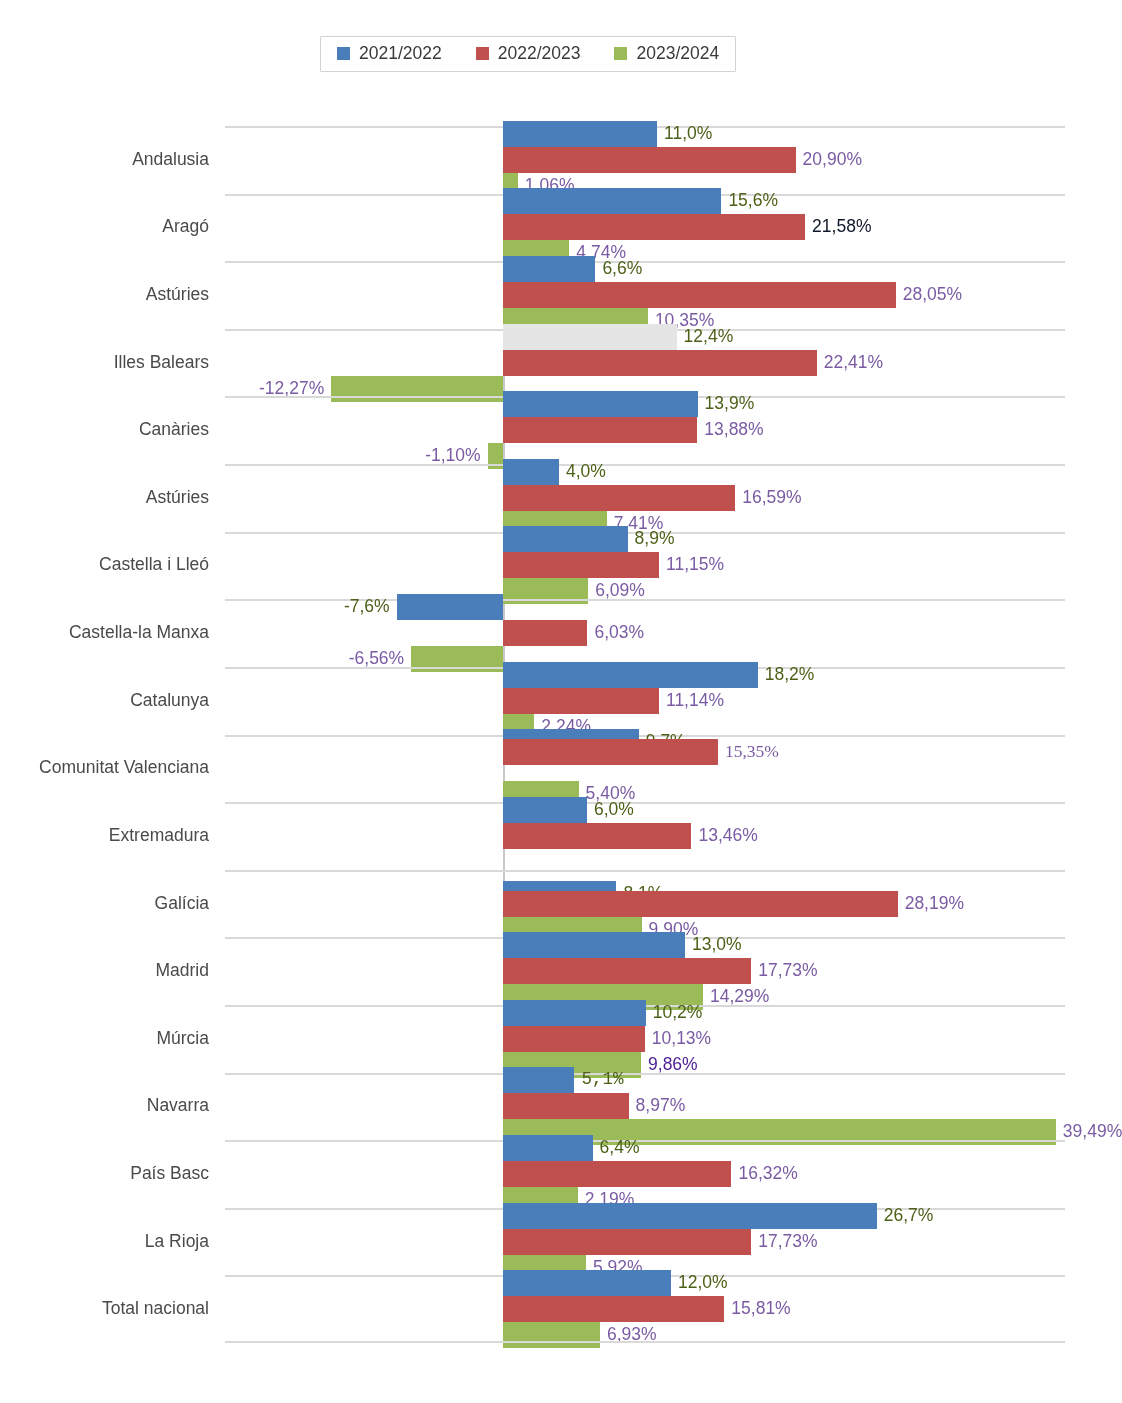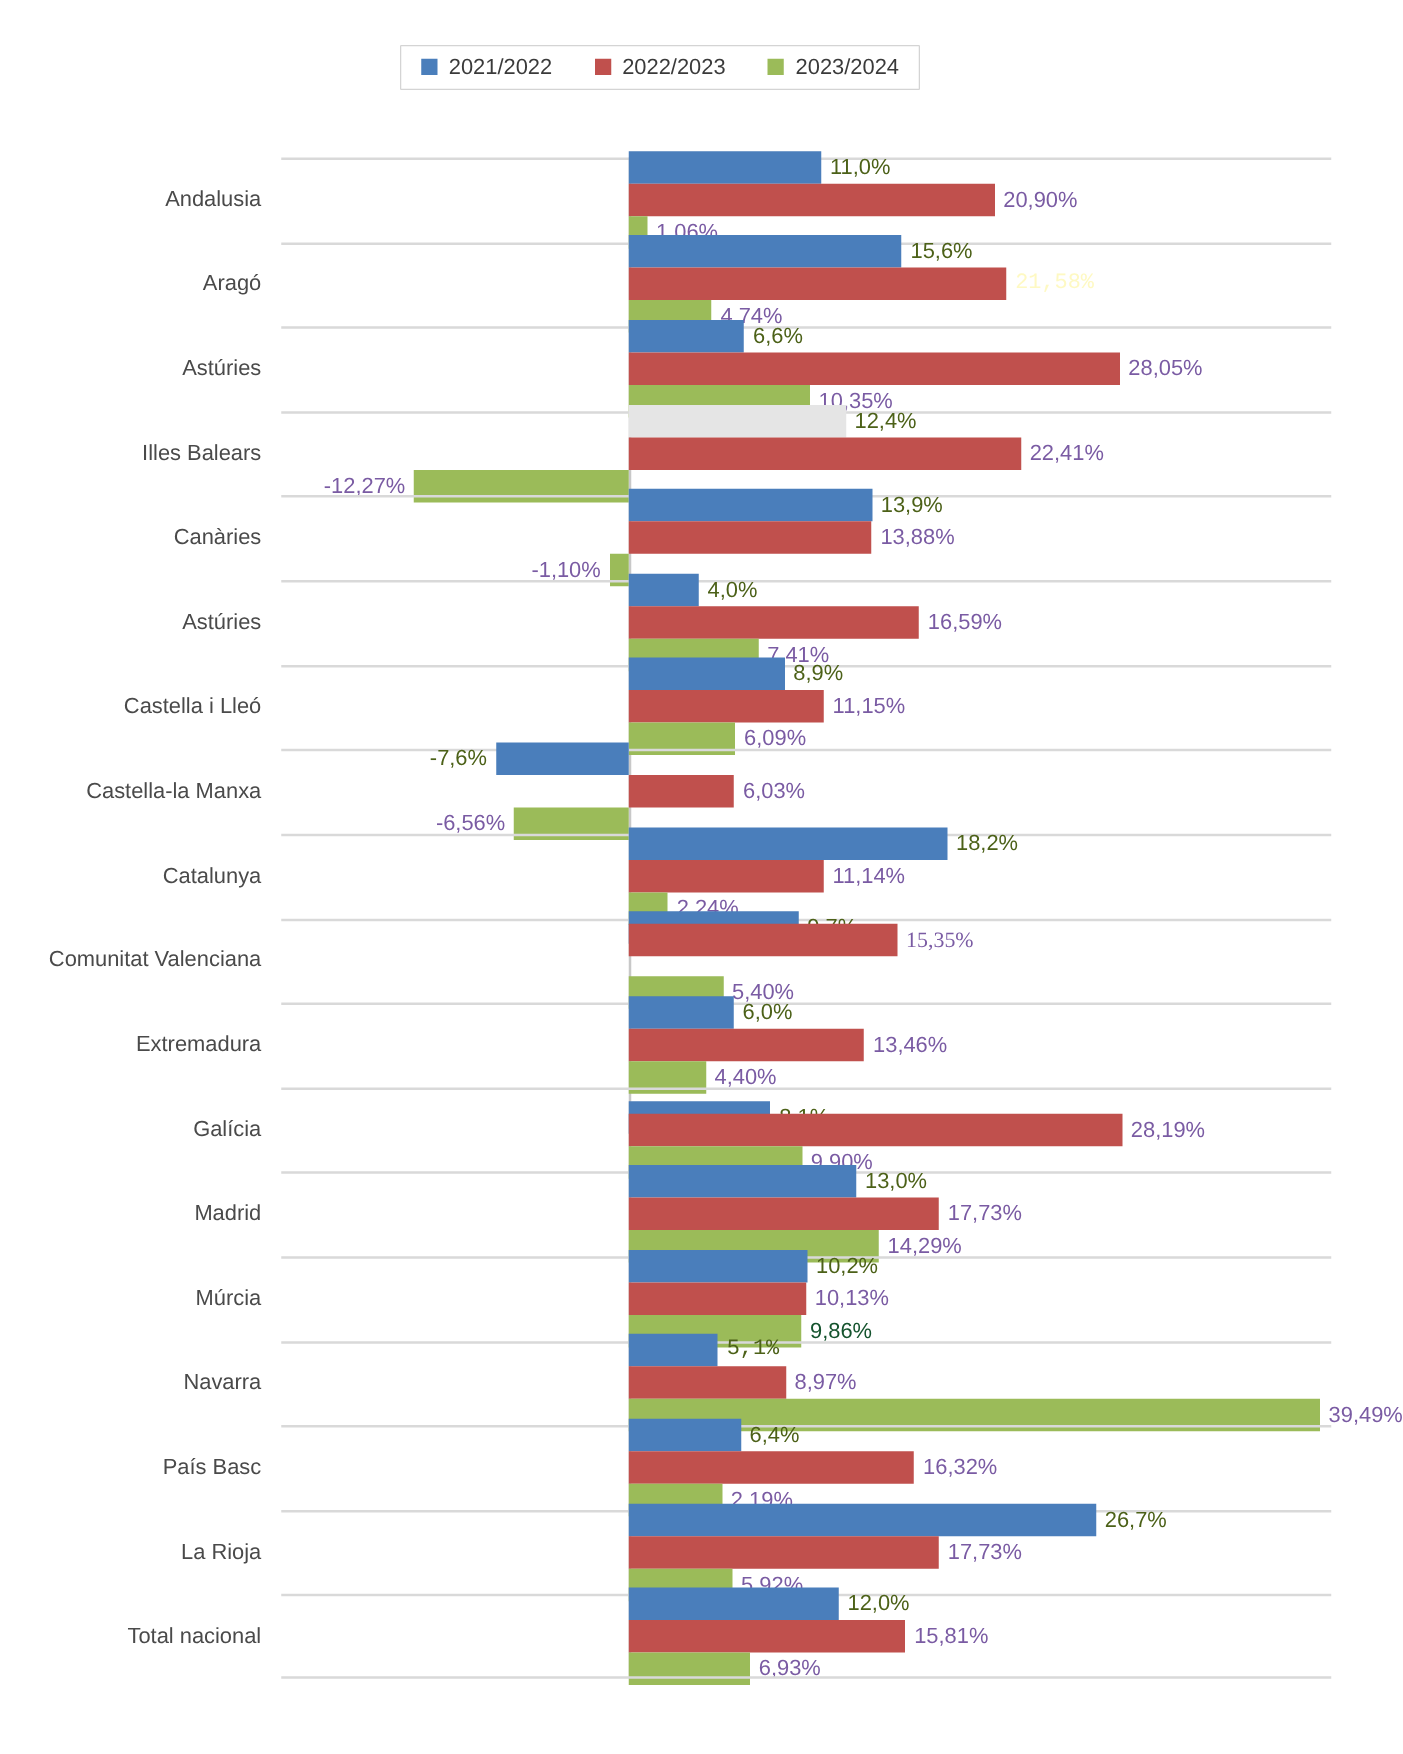--- a/index.html
+++ b/index.html
@@ -102,21 +102,21 @@
       <div class="gridline" style="top: 67.6111px;"></div>
       <div class="cat-row" style="top: 67.6111px; height: 67.6111px;">
         <div class="cat-label" style="top: 22.8056px;">Aragó</div>
         <div class="bar-line" style="top: -5.19444px; left: 0px; width: 840px;">
           <div class="bar" style="background: rgb(74, 126, 187); width: 218.4px; left: 278px;">
             <span class="bar-value v-blue val-right" style="color: rgb(76, 97, 24);">15,6%</span>
           </div>
         </div>
         <div class="bar-line" style="top: 20.8056px; left: 0px; width: 840px;">
           <div class="bar" style="background: rgb(192, 80, 77); width: 302.12px; left: 278px;">
-            <span class="bar-value v-other val-right" style="color: #fef9c3; font-family: Liberation Mono, monospace;">21,58%</span>
+            <span class="bar-value v-other val-right" style="color: #0f172a;">21,58%</span>
           </div>
         </div>
         <div class="bar-line" style="top: 46.8056px; left: 0px; width: 840px;">
           <div class="bar" style="background: rgb(155, 187, 89); width: 66.36px; left: 278px;">
             <span class="bar-value v-other val-right" style="color: rgb(122, 91, 163);">4,74%</span>
           </div>
         </div>
       </div>
       <div class="gridline" style="top: 135.222px;"></div>
       <div class="cat-row" style="top: 135.222px; height: 67.6111px;">
@@ -274,25 +274,20 @@
       <div class="cat-row" style="top: 676.111px; height: 67.6111px;">
         <div class="cat-label" style="top: 22.8056px;">Extremadura</div>
         <div class="bar-line" style="top: -5.19444px; left: 0px; width: 840px;">
           <div class="bar" style="background: rgb(74, 126, 187); width: 84px; left: 278px;">
             <span class="bar-value v-blue val-right" style="color: rgb(76, 97, 24);">6,0%</span>
           </div>
         </div>
         <div class="bar-line" style="top: 20.8056px; left: 0px; width: 840px;">
           <div class="bar" style="background: rgb(192, 80, 77); width: 188.44px; left: 278px;">
             <span class="bar-value v-other val-right" style="color: rgb(122, 91, 163);">13,46%</span>
-          </div>
-        </div>
-        <div class="bar-line" style="top: 46.8056px; left: 0px; width: 840px;">
-          <div class="bar" style="background: rgb(155, 187, 89); width: 61.6px; left: 278px;">
-            <span class="bar-value v-other val-right" style="color: rgb(122, 91, 163);">4,40%</span>
           </div>
         </div>
       </div>
       <div class="gridline" style="top: 743.722px;"></div>
       <div class="cat-row" style="top: 743.722px; height: 67.6111px;">
         <div class="cat-label" style="top: 22.8056px;">Galícia</div>
         <div class="bar-line" style="top: -5.19444px; left: 0px; width: 840px; margin-top: 16px;">
           <div class="bar" style="background: rgb(74, 126, 187); width: 113.4px; left: 278px;">
             <span class="bar-value v-blue val-right" style="color: rgb(76, 97, 24);">8,1%</span>
           </div>
@@ -335,21 +330,21 @@
             <span class="bar-value v-blue val-right" style="color: rgb(76, 97, 24);">10,2%</span>
           </div>
         </div>
         <div class="bar-line" style="top: 20.8056px; left: 0px; width: 840px;">
           <div class="bar" style="background: rgb(192, 80, 77); width: 141.82px; left: 278px;">
             <span class="bar-value v-other val-right" style="color: rgb(122, 91, 163);">10,13%</span>
           </div>
         </div>
         <div class="bar-line" style="top: 46.8056px; left: 0px; width: 840px;">
           <div class="bar" style="background: rgb(155, 187, 89); width: 138.04px; left: 278px;">
-            <span class="bar-value v-other val-right" style="color: #14532d;">9,86%</span>
+            <span class="bar-value v-other val-right" style="color: #4c1d95;">9,86%</span>
           </div>
         </div>
       </div>
       <div class="gridline" style="top: 946.556px;"></div>
       <div class="cat-row" style="top: 946.556px; height: 67.6111px;">
         <div class="cat-label" style="top: 22.8056px;">Navarra</div>
         <div class="bar-line" style="top: -5.19444px; left: 0px; width: 840px; font-family: Liberation Mono, monospace;">
           <div class="bar" style="background: rgb(74, 126, 187); width: 71.4px; left: 278px;">
             <span class="bar-value v-blue val-right" style="color: rgb(76, 97, 24);">5,1%</span>
           </div>

